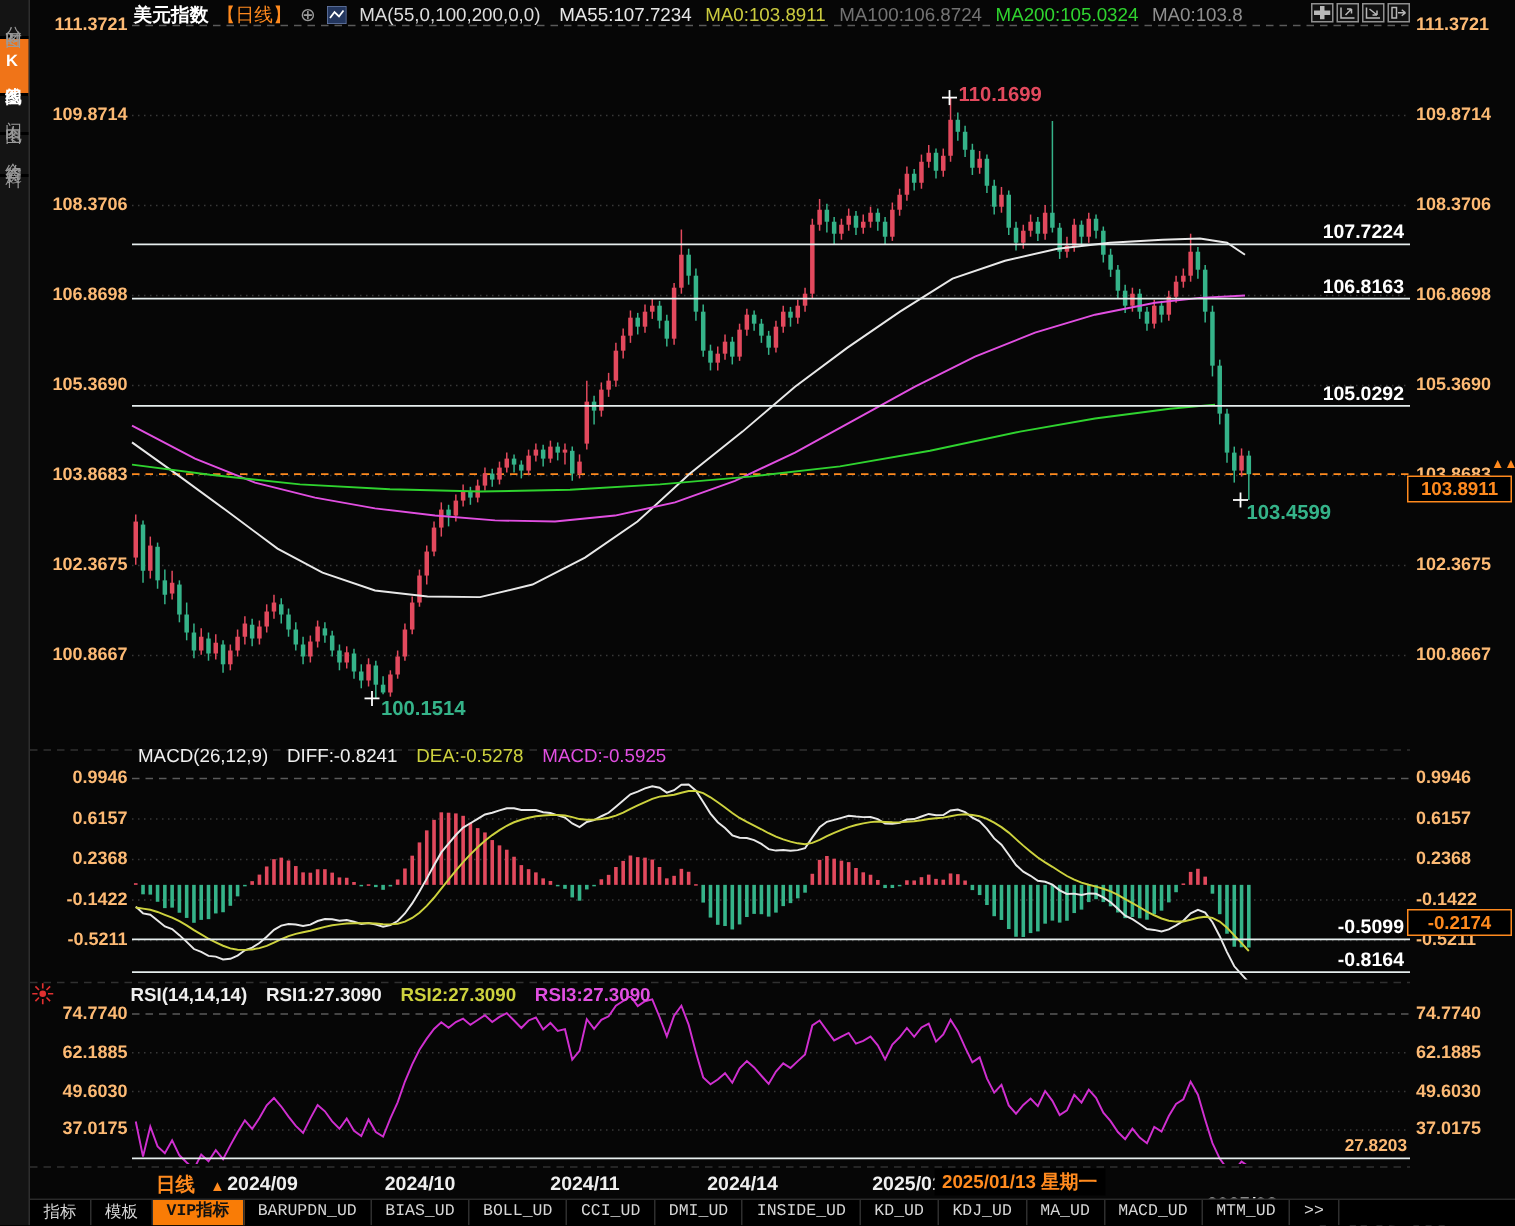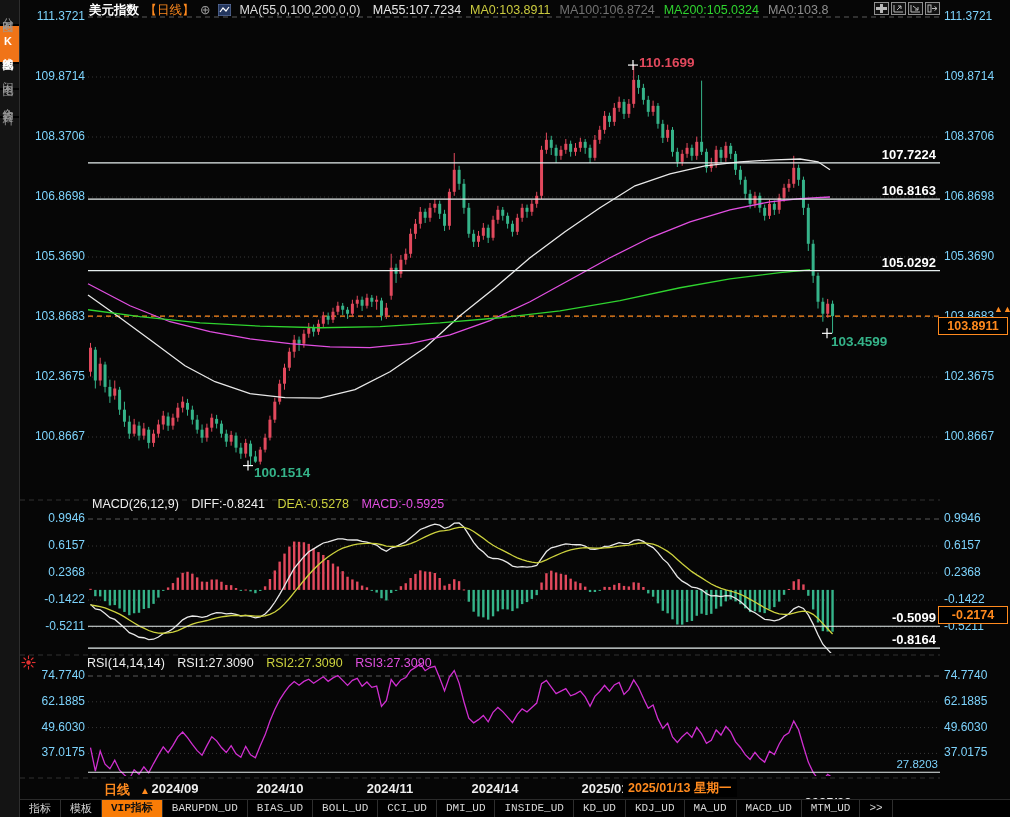--- a/index.html
+++ b/index.html
@@ -7,21 +7,21 @@
          font-family:"Liberation Sans",sans-serif;color:#e8e8e8;}
   
   #sidebar{position:absolute;left:0;top:0;width:19px;height:817px;background:#141414;
            border-right:1px solid #2e2e2e;z-index:5;}
   .side-tab{writing-mode:vertical-lr;text-orientation:upright;width:19px;text-align:center;
             padding:9px 0;font-size:11px;color:#9a9a9a;letter-spacing:2px;border-bottom:2px solid #000;cursor:pointer;}
   .side-tab.active{color:#fff;font-weight:bold;}
   
   .hdr{position:absolute;font-size:12.5px;white-space:nowrap;z-index:6;}
   .hdr span{margin-right:9px;}
-  .axis-label{position:absolute;font-size:12px;font-weight:400;color:#7dd3fc;z-index:4;white-space:nowrap;}
+  .axis-label{position:absolute;font-size:12px;font-weight:700;color:#fdba74;z-index:4;white-space:nowrap;}
   .al-left{left:20px;width:65px;text-align:right;}
   .al-right{left:944px;width:64px;text-align:left;}
   .px-box{position:absolute;left:938px;width:68px;height:16px;border:1px solid;
           font-size:12.5px;font-weight:bold;text-align:center;line-height:16px;background:#000;z-index:7;}
   
   .xlab{position:absolute;top:781px;font-size:13px;font-weight:bold;color:#efefef;z-index:4;white-space:nowrap;}
   #date-tooltip{position:absolute;top:779px;height:18px;line-height:18px;background:#000;
                 font-size:12.5px;font-weight:bold;padding:0 5px;z-index:6;white-space:nowrap;}
   
   #tabbar{position:absolute;left:20px;right:0;bottom:0;height:17px;background:#000;
@@ -115,21 +115,21 @@
           <line x1="7.5" y1="11" x2="7.5" y2="14.5"></line>
           <line x1="0.5" y1="7.5" x2="4" y2="7.5"></line>
           <line x1="11" y1="7.5" x2="14.5" y2="7.5"></line>
           <line x1="2.6" y1="2.6" x2="5" y2="5"></line>
           <line x1="10" y1="10" x2="12.4" y2="12.4"></line>
           <line x1="2.6" y1="12.4" x2="5" y2="10"></line>
           <line x1="10" y1="5" x2="12.4" y2="2.6"></line>
         </g>
       </svg>
   </div>
-  <div class="hdr" style="left:87px;top:656px;">
+  <div class="hdr" style="left:87px;top:656px;font-weight:bold;">
     <span style="color:#efefef;">RSI(14,14,14)</span>
     <span style="color:#efefef;">RSI1:27.3090</span>
     <span style="color:#cdd23e;">RSI2:27.3090</span>
     <span style="color:#e14fe1;">RSI3:27.3090</span>
   </div>
 
   <svg id="chart-svg" width="1010" height="817">
       <defs>
         <clipPath id="clipMacd">
           <rect x="88" y="512" width="852" height="141"></rect>

